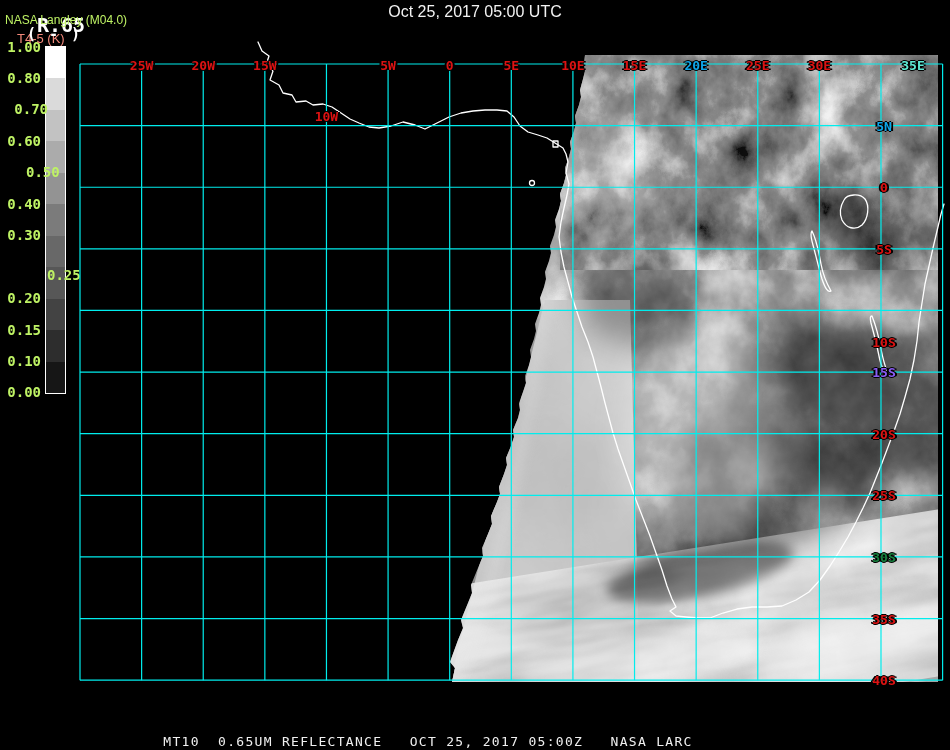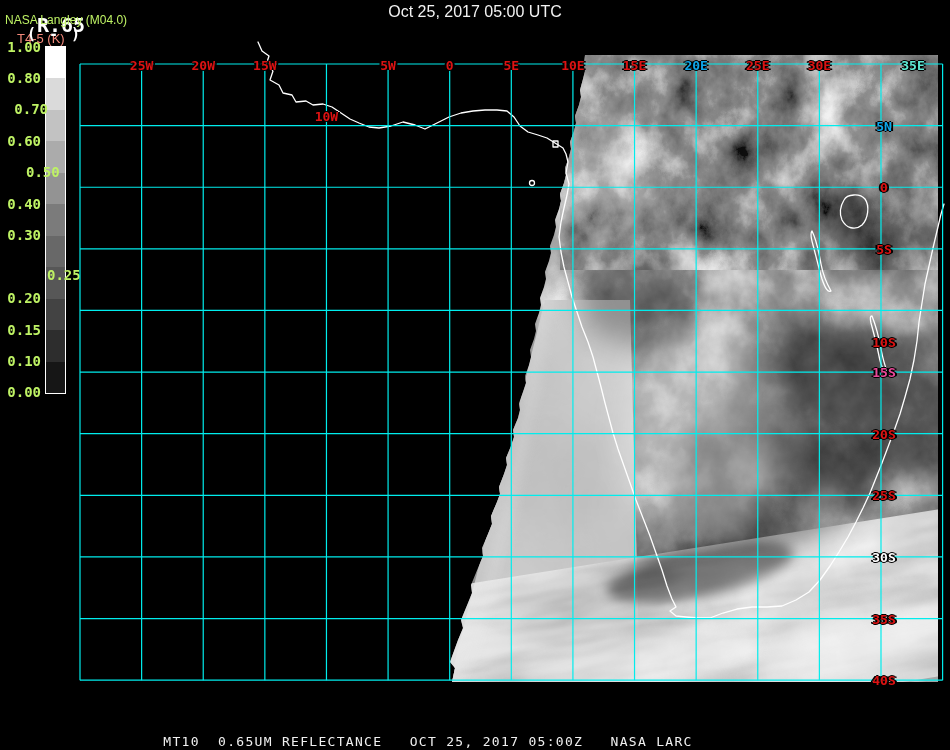--- a/index.html
+++ b/index.html
@@ -208,24 +208,24 @@
       <div class="geo-label" style="left: 572.92px; top: 64.5px; color: rgb(221, 18, 18);">10E</div>
       <div class="geo-label" style="left: 634.535px; top: 64.5px; color: rgb(221, 18, 18);">15E</div>
       <div class="geo-label" style="left: 696.15px; top: 64.5px; color: #0ea5e9;">20E</div>
       <div class="geo-label" style="left: 757.765px; top: 64.5px; color: rgb(221, 18, 18);">25E</div>
       <div class="geo-label" style="left: 819.38px; top: 64.5px; color: rgb(221, 18, 18);">30E</div>
       <div class="geo-label" style="left: 880.995px; top: 64.5px; color: #5eead4; margin-left: 32px;">35E</div>
       <div class="geo-label" style="left: 884px; top: 125.615px; color: #0ea5e9;">5N</div>
       <div class="geo-label" style="left: 884px; top: 187.23px; color: rgb(221, 18, 18);">0</div>
       <div class="geo-label" style="left: 884px; top: 248.845px; color: rgb(221, 18, 18);">5S</div>
       <div class="geo-label" style="left: 884px; top: 310.46px; color: rgb(221, 18, 18); margin-top: 32px;">10S</div>
-      <div class="geo-label" style="left: 884px; top: 372.075px; color: #ec4899;">15S</div>
+      <div class="geo-label" style="left: 884px; top: 372.075px; color: #8b5cf6;">15S</div>
       <div class="geo-label" style="left: 884px; top: 433.69px; color: rgb(221, 18, 18);">20S</div>
       <div class="geo-label" style="left: 884px; top: 495.305px; color: rgb(221, 18, 18);">25S</div>
-      <div class="geo-label" style="left: 884px; top: 556.92px; color: #ffffff;">30S</div>
+      <div class="geo-label" style="left: 884px; top: 556.92px; color: #15803d;">30S</div>
       <div class="geo-label" style="left: 884px; top: 618.535px; color: rgb(221, 18, 18);">35S</div>
       <div class="geo-label" style="left: 884px; top: 680.15px; color: rgb(221, 18, 18);">40S</div>
     </div>
 
   <div id="title-block">
     <div>Oct 25, 2017 05:00 UTC</div>
   </div>
 
   <div id="credit-product" class="credit">R.65</div>
   <div id="credit-source" class="credit">NASA Langley (M04.0)</div>

